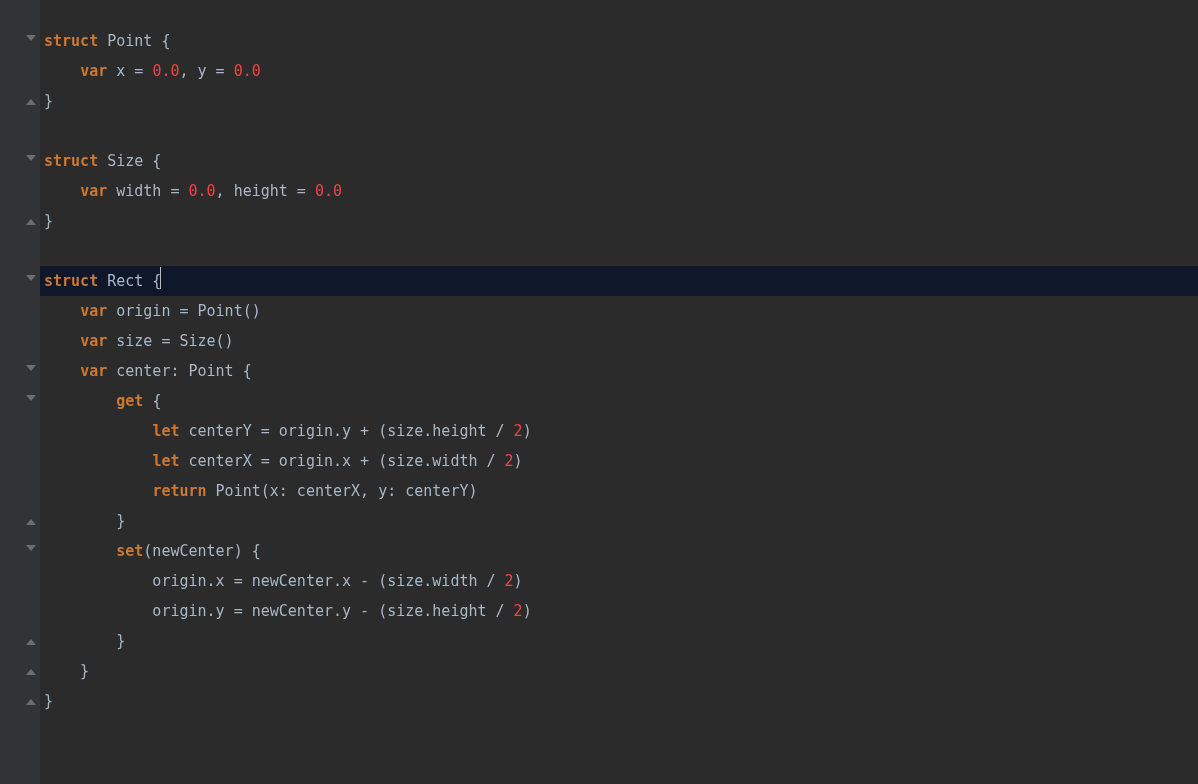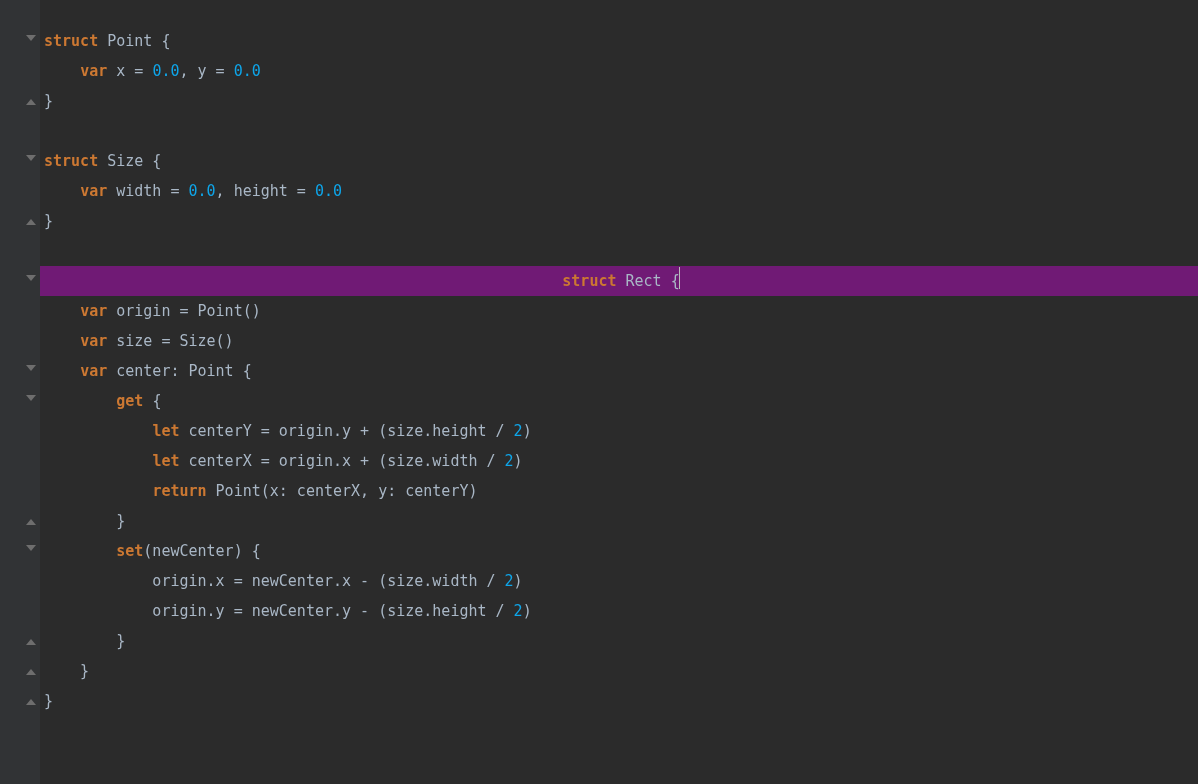--- a/index.html
+++ b/index.html
@@ -57,26 +57,25 @@
     color: #a9b7c6;
     white-space: pre;
     position: relative;
   }
   .code-line {
     height: 30px;
     padding-left: 4px;
     position: relative;
   }
   .highlight {
-    background: #701a75;
-    text-align: center;
+    background: #0f172a;
   }
   .kw { color: #cc7832; font-weight: bold; }
   .type { color: #a9b7c6; }
-  .num { color: #0ea5e9; }
+  .num { color: #ef4444; }
   .cursor {
     display: inline-block;
     width: 1px;
     height: 22px;
     background: #bbbbbb;
     vertical-align: -3px;
     position: relative;
     margin-left: -1px;
   }
 </style>

